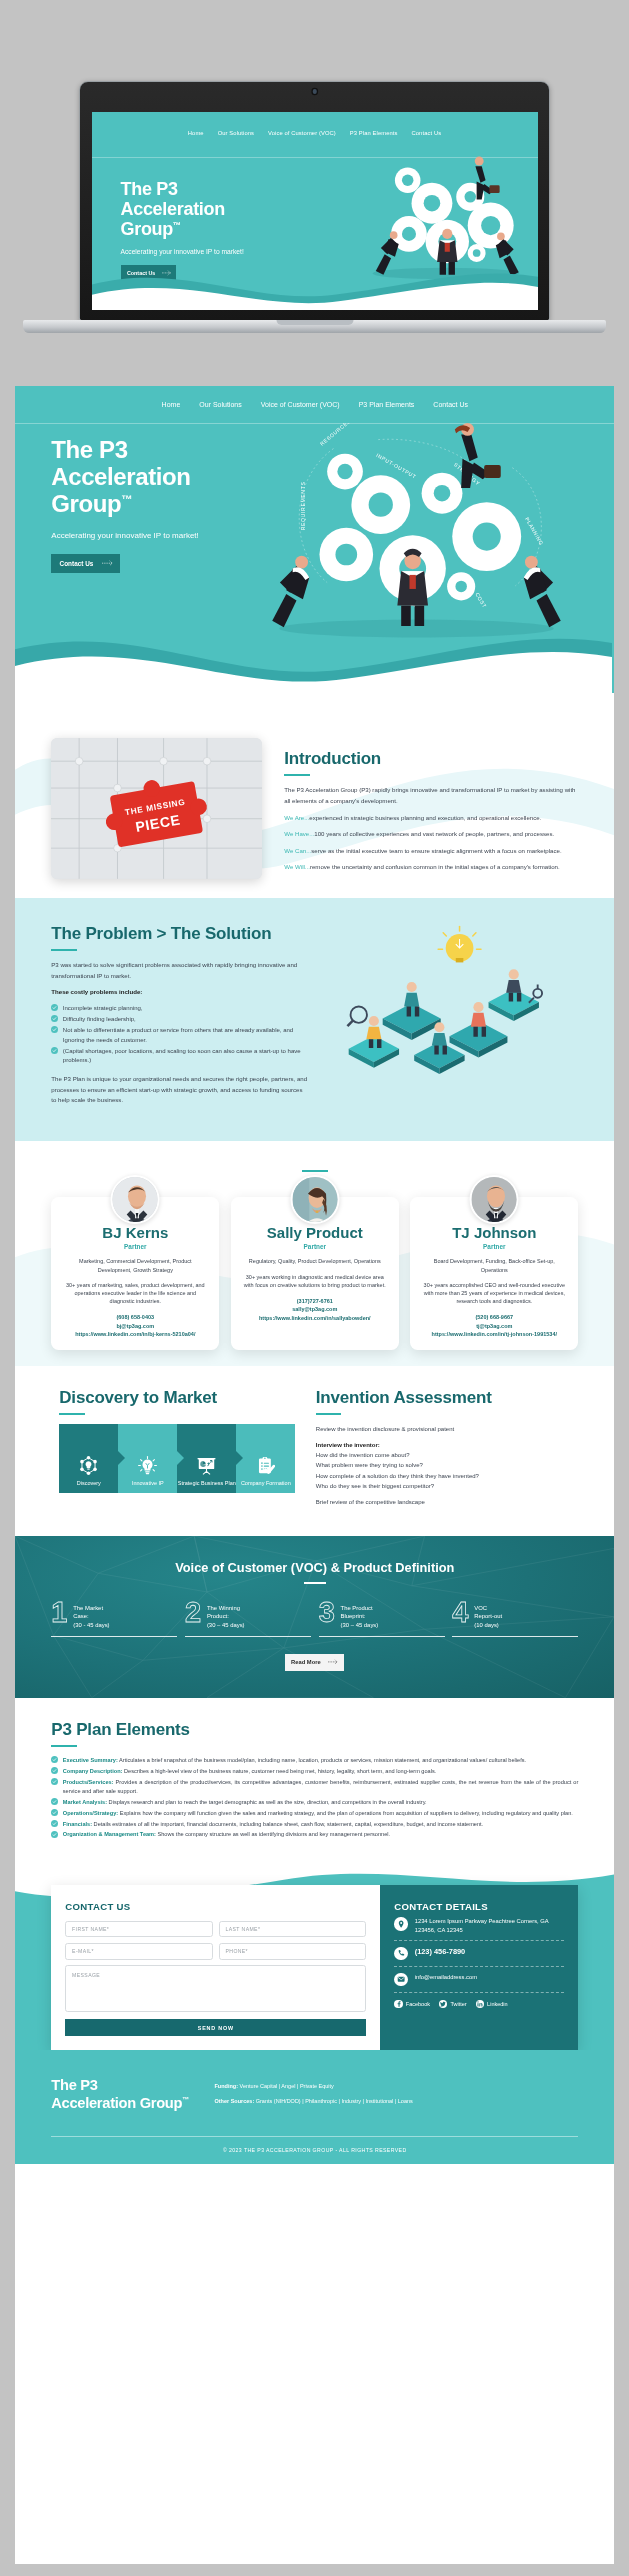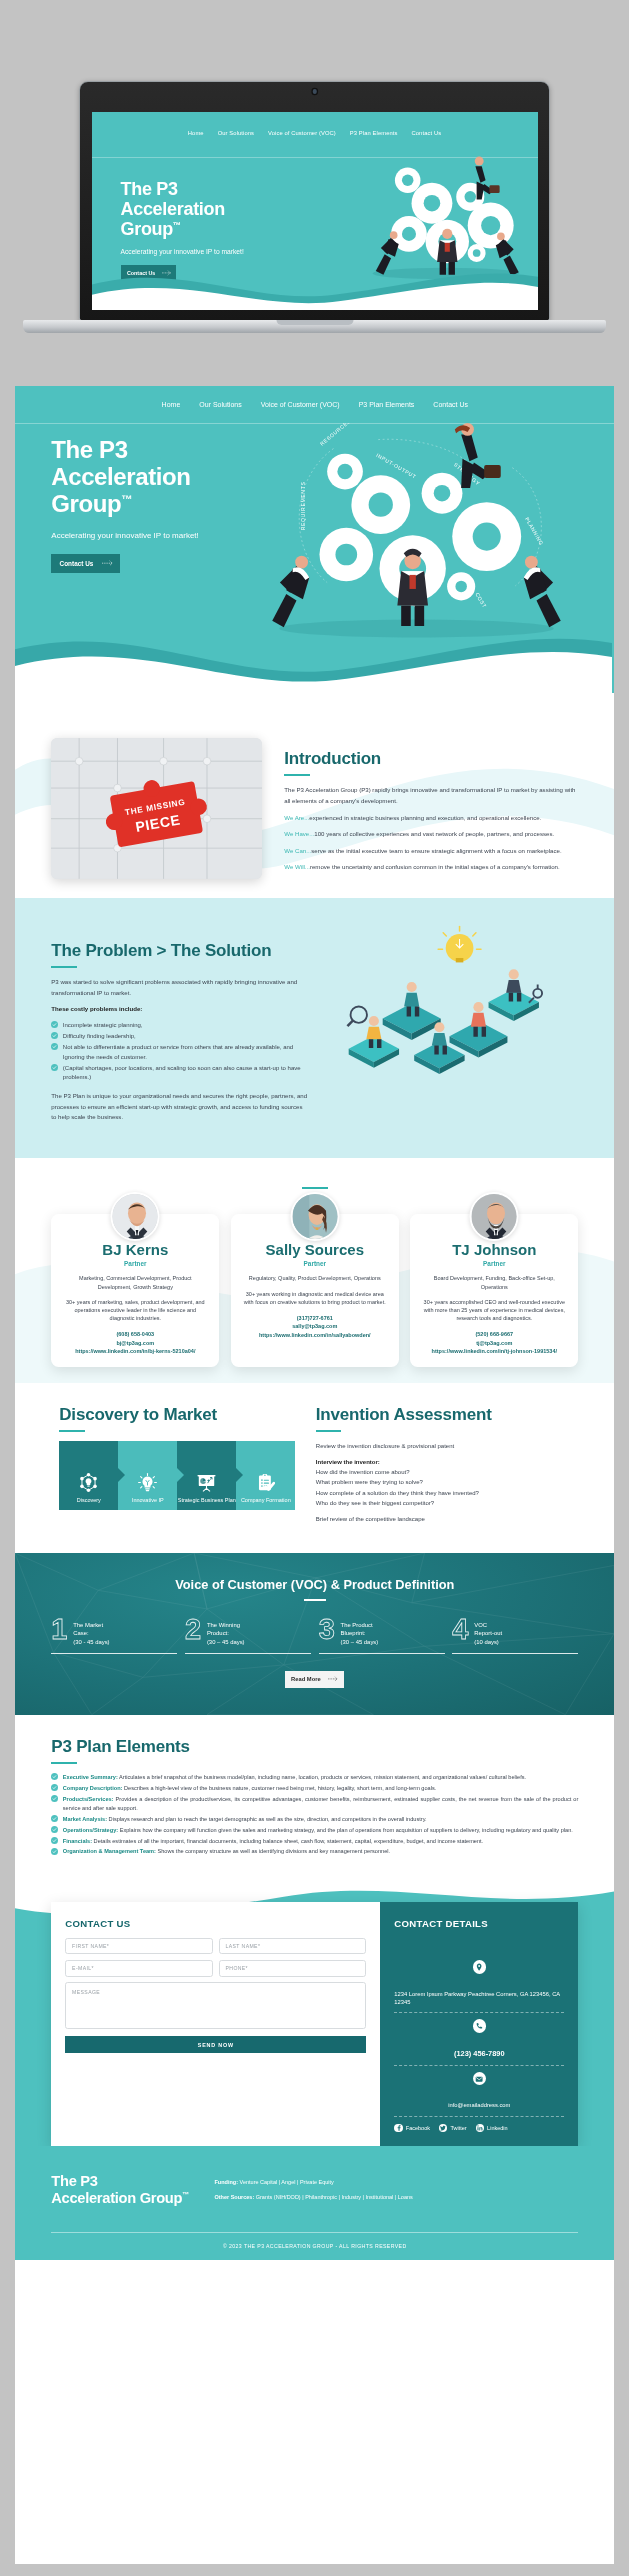--- a/index.html
+++ b/index.html
@@ -65,21 +65,21 @@
   .intro-col { flex: 1; padding-top: 11.5px; }
   h2.sec { font-size: 17px; font-weight: 700; color: #18686c; letter-spacing: -0.2px; }
   .rule { width: 25.6px; height: 1.9px; background: #2fb3ad; margin: 5.1px 0 9px; }
   .p-body { font-size: 6.1px; line-height: 1.78; color: #3c4450; }
   .p-body p { margin-bottom: 5.8px; }
   .hl { color: #3ab7b2; font-weight: 400; }
 
   
   .prob-wrap { position: relative; background: #cdeef1; margin-top: 19px; padding: 25.6px 36px 29px; }
   .prob-grid { display: flex; gap: 19px; }
-  .prob-left { width: 256px; margin-top: 17px; }
+  .prob-left { width: 256px; }
   .prob-right { flex: 1; position: relative; }
   .bullets { list-style: none; margin: 2.6px 0 0; }
   .bullets li { display: flex; gap: 4.5px; font-size: 6px; line-height: 1.62; color: #3c4450; margin-bottom: 1.3px; }
   .chk { flex: none; width: 7px; height: 7px; margin-top: 0.6px; }
   .bold { font-weight: 700; color: #222; }
 
   
   .team-wrap { position: relative; background: #fff; padding: 23px 0 15.3px; }
   .team-bg { position: absolute; left: 0; bottom: 0; width: 100%; height: 192px; }
   h2.center { text-align: center; }
@@ -129,22 +129,22 @@
   .contact-wrap { position: relative; background: #4ec1bf; padding: 22px 0 0; }
   .contact-top-wave { position: absolute; left: 0; top: -0.6px; width: 100%; height: 45px; }
   .contact-row { position: relative; display: flex; margin: 0 36px; box-shadow: 0 3.8px 14px rgba(0,0,0,.14); }
   .cform { flex: 1; background: #fff; padding: 15.3px 14px 14px; }
   .cform h3 { font-size: 9.6px; font-weight: 700; color: #15666b; letter-spacing: 0.3px; margin-bottom: 9px; }
   .frow { display: flex; gap: 5.8px; margin-bottom: 5.8px; }
   .fin { flex: 1; height: 16.6px; border: 0.6px solid #d8dcdf; border-radius: 2.6px; font-size: 5.1px; color: #9aa1a7; padding: 0 5.8px; display: flex; align-items: center; letter-spacing: 0.4px; cursor: text; background: #fff; }
   .ftext { height: 47px; border: 0.6px solid #d8dcdf; border-radius: 2.6px; font-size: 5.1px; color: #9aa1a7; padding: 5.1px 5.8px; letter-spacing: 0.4px; cursor: text; background: #fff; }
   .fsend { margin-top: 6.4px; height: 17.3px; background: #17696e; color: #fff; font-size: 5.4px; font-weight: 700; letter-spacing: 0.8px; display: flex; align-items: center; justify-content: center; cursor: pointer; }
   .cdet { width: 198px; background: #1b7276; padding: 15.3px 14px 14px; color: #fff; }
-  .cdet h3 { font-size: 9.6px; font-weight: 700; letter-spacing: 0.3px; margin-bottom: 26px; }
-  .cline { display: flex; align-items: center; gap: 16px; padding: 5.8px 0; flex-direction: column; }
+  .cdet h3 { font-size: 9.6px; font-weight: 700; letter-spacing: 0.3px; margin-bottom: 0; }
+  .cline { display: flex; gap: 7px; padding: 5.8px 0; }
   .cline .ci { flex: none; width: 13.4px; height: 13.4px; border-radius: 50%; background: #fff; display: flex; align-items: center; justify-content: center; }
   .cline .ct { font-size: 5.8px; line-height: 1.45; }
   .cline .ct.big { font-size: 7.4px; font-weight: 700; }
   .dashed { border-top: 0.6px dashed rgba(255,255,255,.45); }
   .socials { display: flex; gap: 9px; padding-top: 7px; }
   .soc { display: flex; align-items: center; gap: 3.2px; font-size: 5.5px; cursor: pointer; }
   .soc .sd { width: 8.3px; height: 8.3px; border-radius: 50%; background: #fff; display: flex; align-items: center; justify-content: center; }
 
   
   .footer { position: relative; background: #4ec1bf; padding: 27px 36px 0; }
@@ -528,21 +528,21 @@
             <rect width="76" height="76" fill="#9fc0c4"></rect>
             <rect x="0" y="0" width="26" height="76" fill="#8fb2b8"></rect>
             <path d="M18 76 q20 -24 40 0z" fill="#f2f0ec"></path>
             <ellipse cx="38" cy="32" rx="13" ry="16" fill="#e9b997"></ellipse>
             <path d="M24 26 q14 -18 28 0 q2 22 -4 30 q6 -20 -2 -26 q-8 6 -22 -4z" fill="#4a3124"></path>
             <path d="M48 34 q8 10 4 26 q-2 -14 -6 -20z" fill="#5a3a28"></path>
             <path d="M30 48 q8 8 16 0 q-4 8 -8 8 q-4 0 -8 -8z" fill="#d9a07e"></path>
             <circle cx="38" cy="54" r="2" fill="#d8b048"></circle>
           </svg>
         </div>
-        <div class="mname">Sally Sources</div>
+        <div class="mname">Sally Product</div>
         <div class="mrole">Partner</div>
         <div class="mspec">Regulatory, Quality, Product Development, Operations</div>
         <div class="mbio">30+ years working in diagnostic and medical device area with focus on creative solutions to bring product to market.</div>
         <div class="mcontact">
           <div>(317)727-6761</div>
           <div>sally@tp3ag.com</div>
           <div>https://www.linkedin.com/in/sallyabowden/</div>
         </div>
       </div>
 

